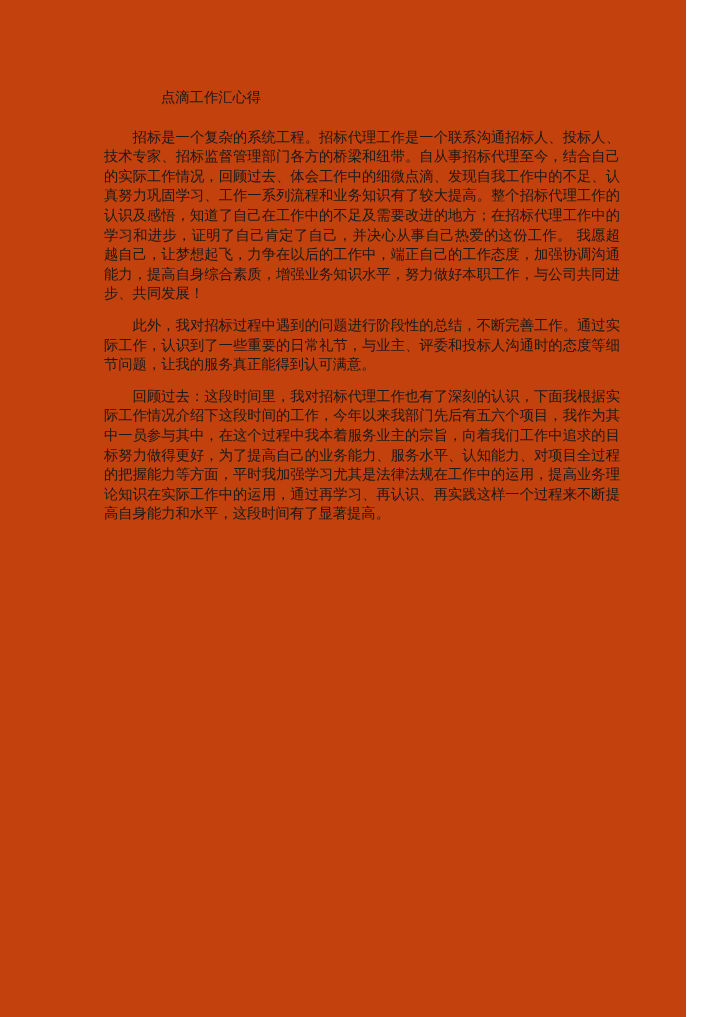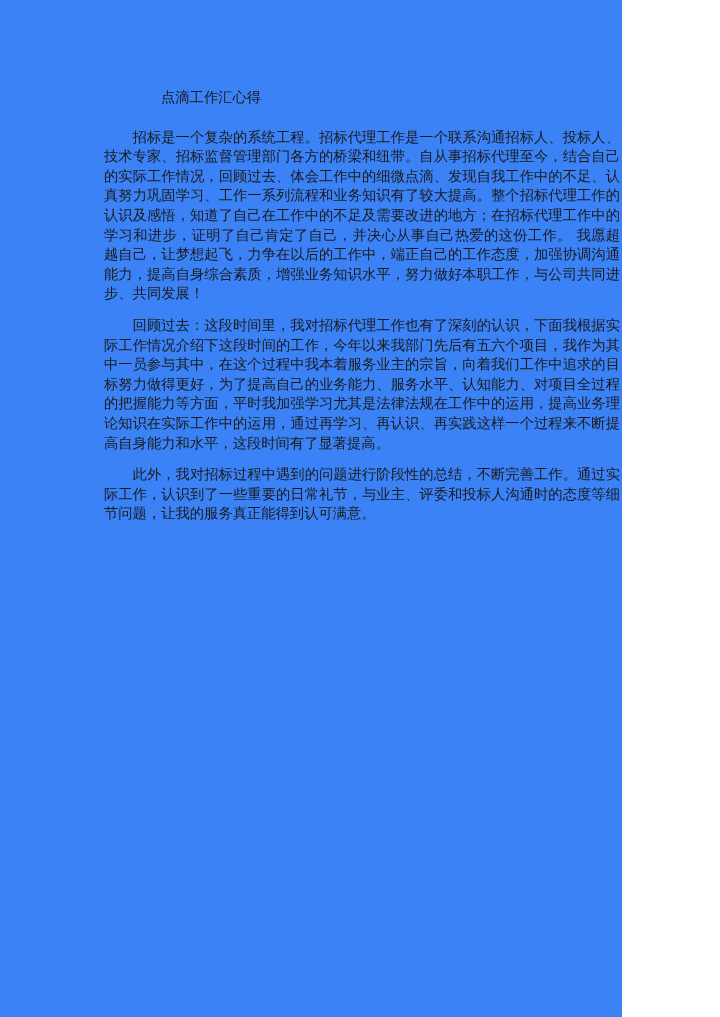--- a/index.html
+++ b/index.html
@@ -2,23 +2,23 @@
 <html><head>
 <meta charset="utf-8">
 <style>
   html, body {
     margin: 0;
     padding: 0;
     background: #ffffff;
   }
   .page {
     position: relative;
-    width: 622px;
+    width: 686px;
     height: 1017px;
-    background: #3b82f6;
+    background: #c2410c;
     overflow: hidden;
     font-family: "DejaVu Sans", sans-serif;
     color: #1a1a1a;
   }
   .content {
     position: absolute;
     left: 104px;
     top: 88px;
     width: 516px;
     font-size: 14.3px;
@@ -44,16 +44,16 @@
 </style>
 </head>
 <body>
 
 <div class="page">
   <div class="content">
     <div class="title-block">
       <p class="title-line">点滴工作汇心得</p>
     </div>
     <p class="para">招标是一个复杂的系统工程。招标代理工作是一个联系沟通招标人、投标人、技术专家、招标监督管理部门各方的桥梁和纽带。自从事招标代理至今，结合自己的实际工作情况，回顾过去、体会工作中的细微点滴、发现自我工作中的不足、认真努力巩固学习、工作一系列流程和业务知识有了较大提高。整个招标代理工作的认识及感悟，知道了自己在工作中的不足及需要改进的地方；在招标代理工作中的学习和进步，证明了自己肯定了自己，并决心从事自己热爱的这份工作。 我愿超越自己，让梦想起飞，力争在以后的工作中，端正自己的工作态度，加强协调沟通能力，提高自身综合素质，增强业务知识水平，努力做好本职工作，与公司共同进步、共同发展！</p>
+    <p class="para">此外，我对招标过程中遇到的问题进行阶段性的总结，不断完善工作。通过实际工作，认识到了一些重要的日常礼节，与业主、评委和投标人沟通时的态度等细节问题，让我的服务真正能得到认可满意。</p>
     <p class="para">回顾过去：这段时间里，我对招标代理工作也有了深刻的认识，下面我根据实际工作情况介绍下这段时间的工作，今年以来我部门先后有五六个项目，我作为其中一员参与其中，在这个过程中我本着服务业主的宗旨，向着我们工作中追求的目标努力做得更好，为了提高自己的业务能力、服务水平、认知能力、对项目全过程的把握能力等方面，平时我加强学习尤其是法律法规在工作中的运用，提高业务理论知识在实际工作中的运用，通过再学习、再认识、再实践这样一个过程来不断提高自身能力和水平，这段时间有了显著提高。</p>
-    <p class="para">此外，我对招标过程中遇到的问题进行阶段性的总结，不断完善工作。通过实际工作，认识到了一些重要的日常礼节，与业主、评委和投标人沟通时的态度等细节问题，让我的服务真正能得到认可满意。</p>
   </div>
 </div>
 
 </body></html>

